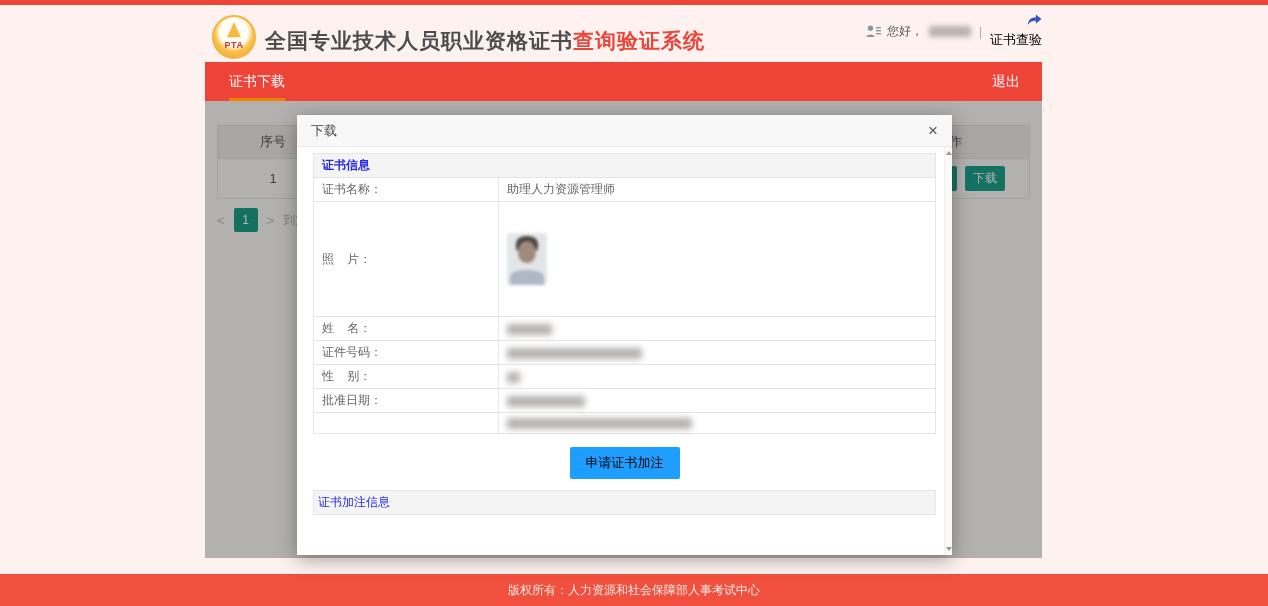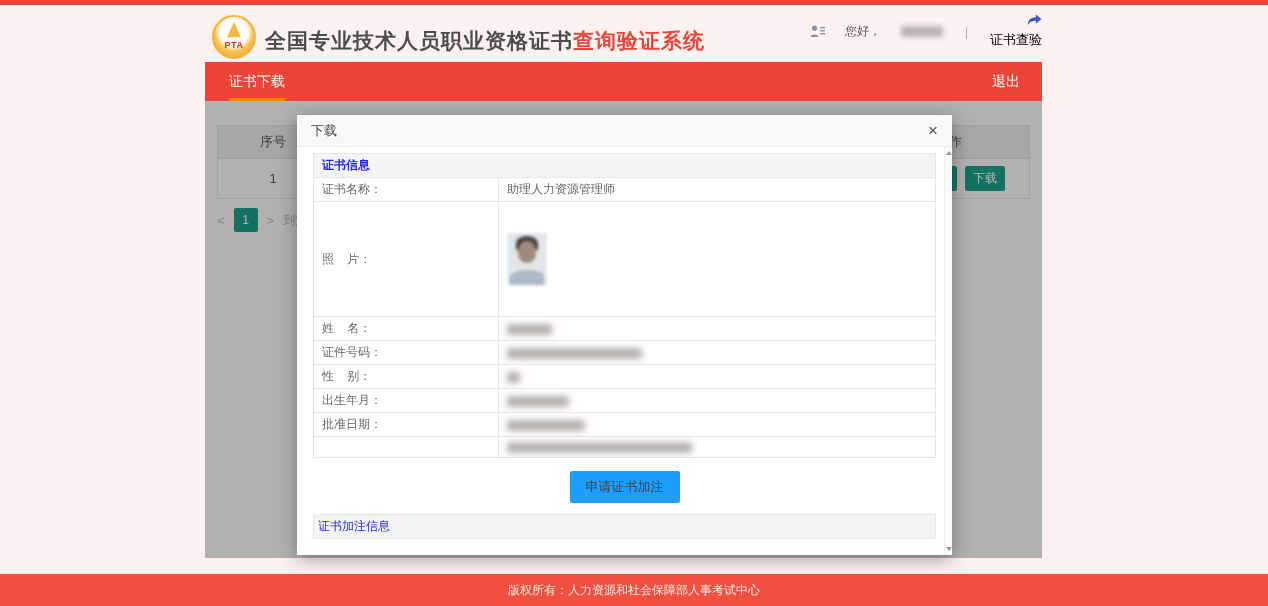--- a/index.html
+++ b/index.html
@@ -14,21 +14,21 @@
           background:radial-gradient(circle at 50% 38%, #fffdf5 0 44%, #f7c14e 60%, #f0a32c 100%);
           border:2px solid #f3b43e; }
   .logo .petal { position:absolute; left:13px; top:5px; width:14px; height:18px; background:#f5b945;
           border-radius:50% 50% 20% 20%; clip-path:polygon(50% 0,100% 85%,0 85%); }
   .logo .logo-txt { position:absolute; left:0; right:0; bottom:7px; text-align:center; color:#d0342a;
           font-size:9px; font-weight:bold; letter-spacing:.5px; }
   .site-title { position:absolute; left:60px; top:22px; font-size:21px; font-weight:bold; letter-spacing:1px; }
   .site-title .t-main { color:#4c4c4c; }
   .site-title .t-accent { color:#e8473c; }
 
-  .user-area { position:absolute; right:0px; top:9px; display:flex; align-items:center; gap:20px; font-size:12px; color:#555; }
+  .user-area { position:absolute; right:0px; top:9px; display:flex; align-items:center; gap:6px; font-size:12px; color:#555; }
   .user-area svg { display:block; }
   .redact { display:inline-block; height:11px; border-radius:2px; background:#b9b4b2; filter:blur(2.5px); vertical-align:middle; }
   .divider { color:#aaa; margin:0 2px; }
   .verify-link { color:#000000; font-size:13px; cursor:pointer; text-decoration:none; display:flex; align-items:flex-end; gap:4px;flex-direction:column; }
 
   
   .navbar { position:absolute; left:205px; top:62px; width:837px; height:39px; background:#ee4337; color:#fff; }
   .nav-tab { position:absolute; left:0; top:0; height:40px; line-height:39px; padding:0 24px; font-size:14px; cursor:pointer; }
   .nav-tab .indicator { position:absolute; left:24px; right:24px; bottom:0; height:4px; background:#f08200; }
   .nav-logout { position:absolute; right:0; top:0; height:33px; line-height:39px; padding:0 22px; font-size:14px; cursor:pointer; }
@@ -68,21 +68,21 @@
   td.caption { background:#f4f4f4; color:#2529e8; font-weight:bold; height:22px; }
   td.flabel { width:185px; }
   .photo-cell { height:56px !important; }
   .photo { width:40px; height:52px; background:#e3e6e9; position:relative; overflow:hidden; filter:blur(1.5px); border-radius:2px; }
   .photo .hair { position:absolute; top:3px; left:9px; width:22px; height:14px; background:#4a4440; border-radius:50% 50% 0 0; }
   .photo .head { position:absolute; top:8px; left:11px; width:18px; height:22px; background:#a08a7c; border-radius:50% 50% 45% 45%; }
   .photo .torso { position:absolute; bottom:0; left:3px; width:34px; height:15px; background:#aeb8c6; border-radius:45% 45% 0 0; }
   .field-redact { background:#b5b2b0; filter:blur(3px); }
 
   .apply-wrap { text-align:center; margin:13px 0 11px 0; }
-  .apply-btn { background:#1e9fff; color:#404040; border:none; border-radius:2px; font-size:13px; padding:7px 16px;
+  .apply-btn { background:#1e9fff; color:#000000; border:none; border-radius:2px; font-size:13px; padding:7px 16px;
                cursor:pointer; font-family:inherit; }
 
   table.ann { width:100%; border-collapse:collapse; font-size:12px; color:#666; text-align:center; }
   table.ann td,table.ann th { border:1px solid #e7e7e7; padding:3px 4px; font-weight:normal; }
   table.ann td { height:22px; }
 
   .footer { position:absolute; left:0; top:574px; width:1268px; height:32px; background:#f2503f; color:rgba(255,255,255,.88);
             font-size:12px; text-align:center; line-height:32px; }
 </style>
 </head>
@@ -183,24 +183,20 @@
       </tr>
       <tr>
         <td class="flabel">证件号码：</td>
         <td><span class="redact field-redact" style="width:135px"></span></td>
       </tr>
       <tr>
         <td class="flabel">性    别：</td>
         <td><span class="redact field-redact" style="width:13px"></span></td>
       </tr>
       <tr>
-        <td class="flabel">出生年月：</td>
-        <td><span class="redact field-redact" style="width:62px"></span></td>
-      </tr>
-      <tr>
         <td class="flabel">批准日期：</td>
         <td><span class="redact field-redact" style="width:78px"></span></td>
       </tr>
       <tr>
         <td class="flabel"></td>
         <td><span class="redact field-redact" style="width:185px"></span></td>
       </tr>
     </tbody>
       </table>
 

